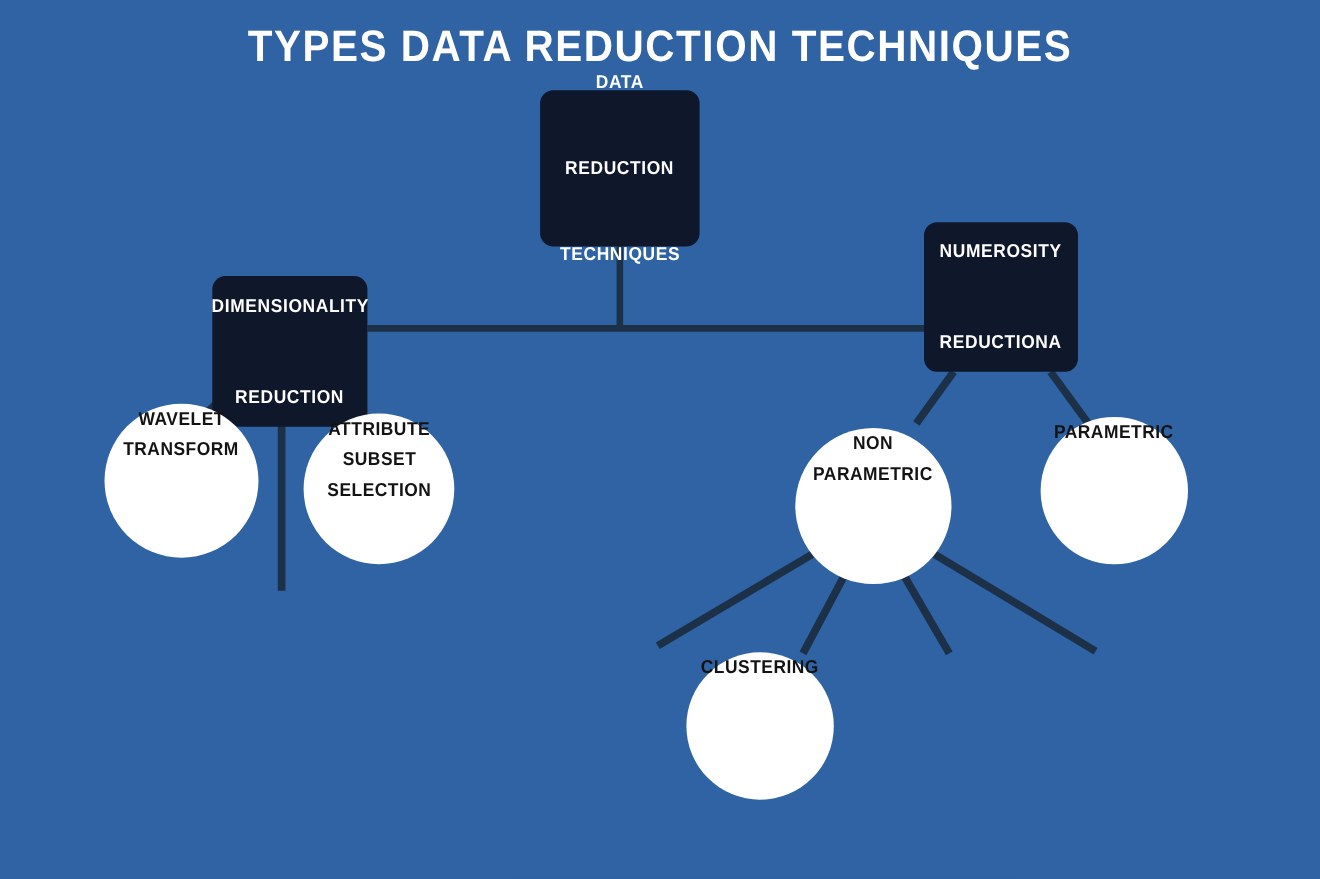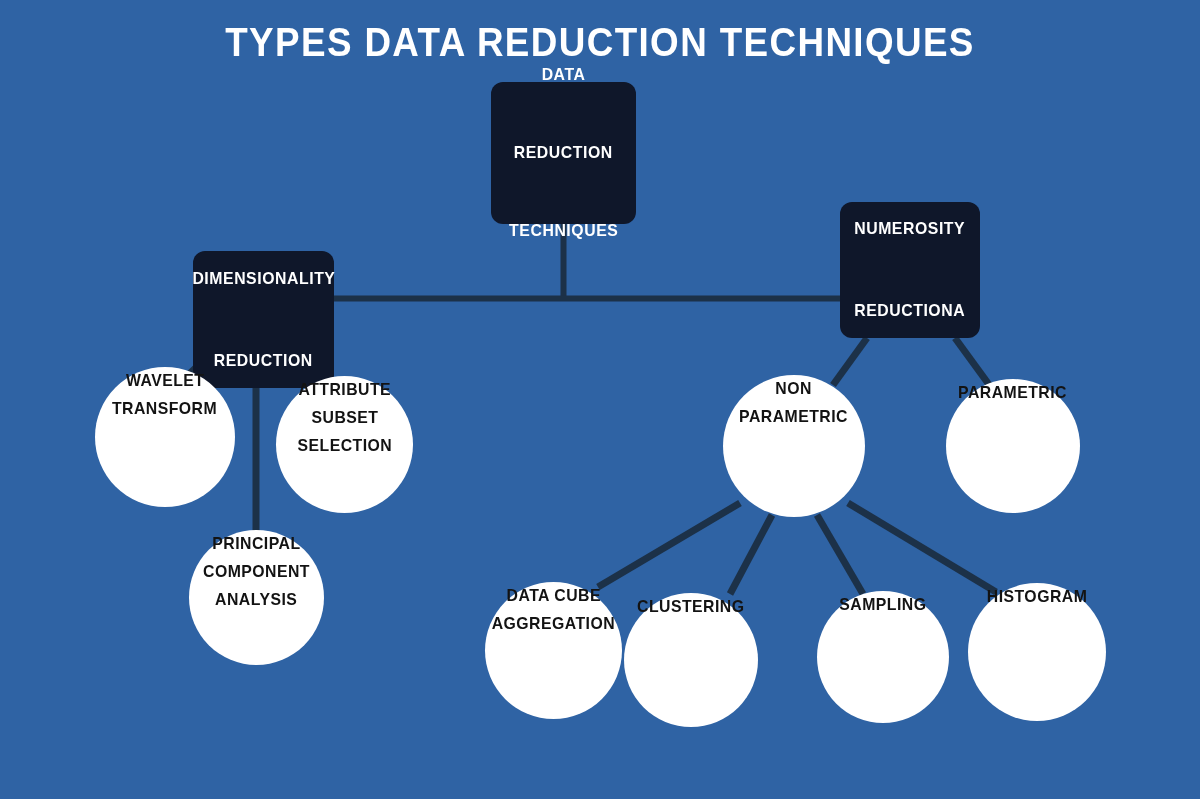--- a/index.html
+++ b/index.html
@@ -114,21 +114,21 @@
   }
   .circle .line {
     display: block;
     white-space: nowrap;
     line-height: 28px;
     transform: scaleX(0.93);
   }
   #node-wavelet   { left:  95px; top: 367px; width: 140px; height: 140px; }
   #node-attribute { left: 276px; top: 376px; width: 137px; height: 137px; }
   #node-pca       { left: 189px; top: 530px; width: 135px; height: 135px; }
-  #node-nonparam  { left: 723px; top: 375px; width: 142px; height: 142px; }
+  #node-nonparam  { left: 723px; top: 389px; width: 142px; height: 142px; }
   #node-param     { left: 946px; top: 379px; width: 134px; height: 134px; }
   #node-datacube  { left: 485px; top: 582px; width: 137px; height: 137px; }
   #node-cluster   { left: 624px; top: 593px; width: 134px; height: 134px; }
   #node-sampling  { left: 817px; top: 591px; width: 132px; height: 132px; }
   #node-histogram { left: 968px; top: 583px; width: 138px; height: 138px; }
 </style>
 </head>
 <body>
 
 <div id="canvas">
@@ -178,45 +178,30 @@
     <span class="line">WAVELET</span>
     <span class="line">TRANSFORM</span>
   </div>
 
   <div class="circle" id="node-attribute">
     <span class="line">ATTRIBUTE</span>
     <span class="line">SUBSET</span>
     <span class="line">SELECTION</span>
   </div>
 
-  <div class="circle" id="node-pca">
-    <span class="line">PRINCIPAL</span>
-    <span class="line">COMPONENT</span>
-    <span class="line">ANALYSIS</span>
-  </div>
 
   <div class="circle" id="node-nonparam">
     <span class="line">NON</span>
     <span class="line">PARAMETRIC</span>
   </div>
 
   <div class="circle" id="node-param">
     <span class="line">PARAMETRIC</span>
   </div>
 
-  <div class="circle" id="node-datacube">
-    <span class="line">DATA  CUBE</span>
-    <span class="line">AGGREGATION</span>
-  </div>
 
   <div class="circle" id="node-cluster">
     <span class="line">CLUSTERING</span>
   </div>
 
-  <div class="circle" id="node-sampling">
-    <span class="line">SAMPLING</span>
-  </div>
-
-  <div class="circle" id="node-histogram">
-    <span class="line">HISTOGRAM</span>
-  </div>
+
 
 </div>
 
 </body></html>

